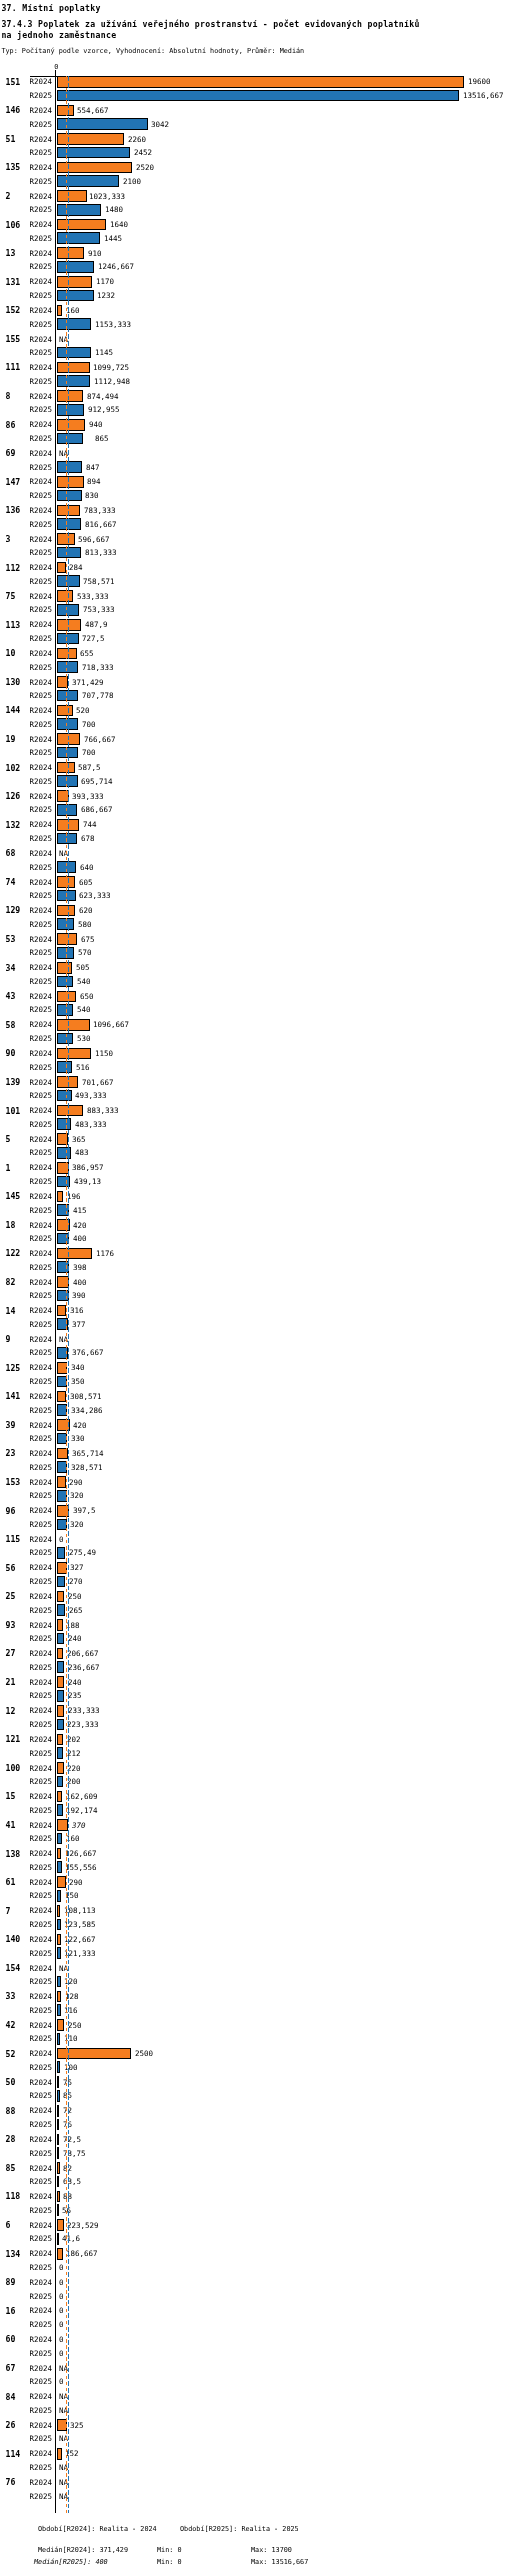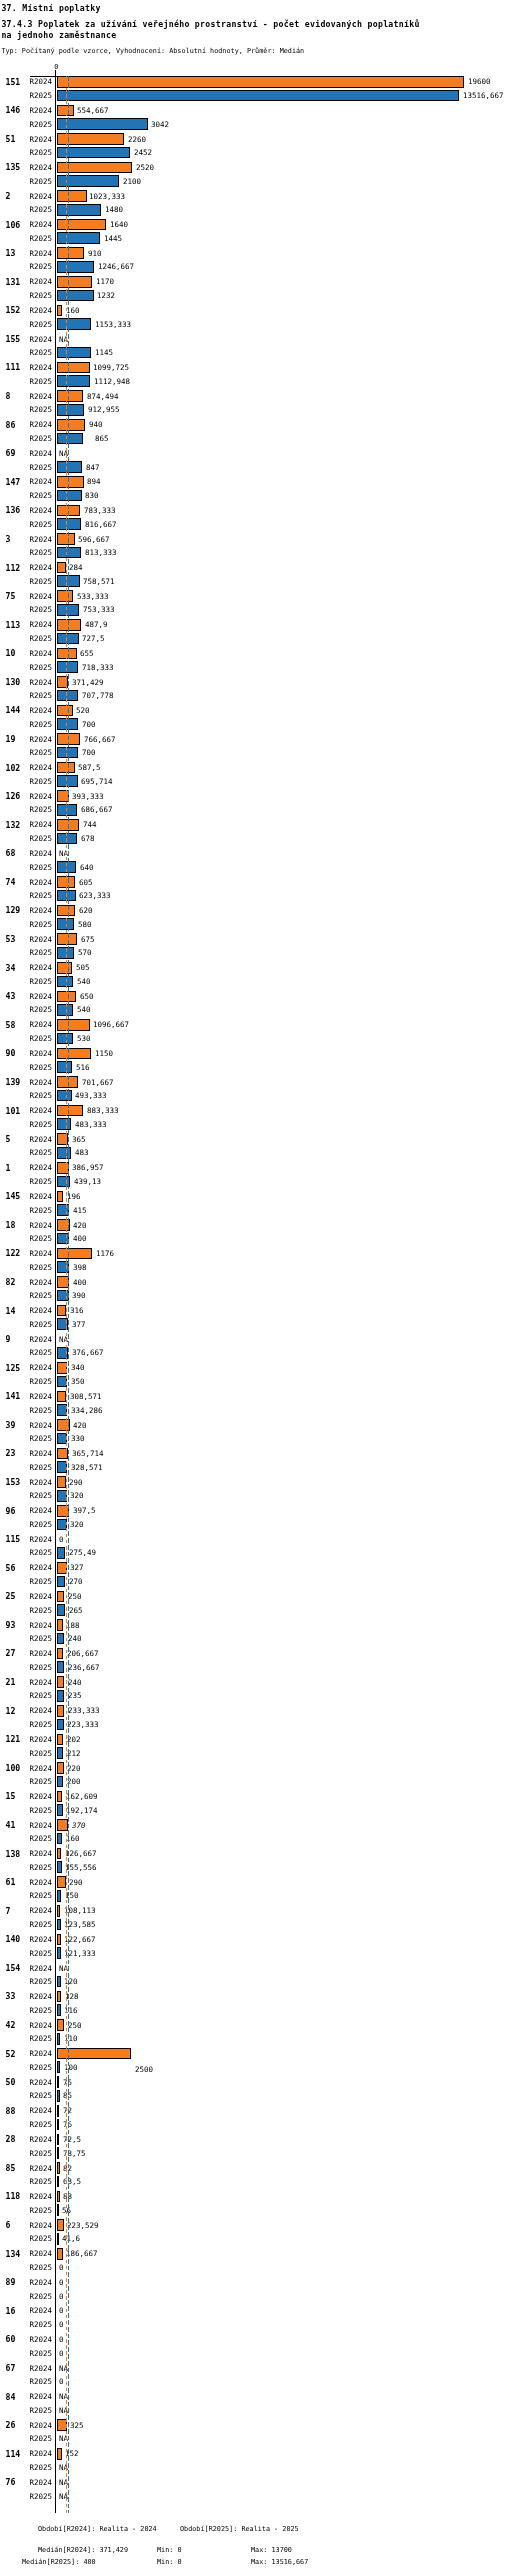--- a/index.html
+++ b/index.html
@@ -35,21 +35,21 @@
   .bar.b2025 { background:#2274b4; }
   .value-label { position:absolute; top:1.4px; font-size:7.5px; white-space:nowrap; z-index:6; }
 
   .footer { position:absolute; left:0; top:2521px; width:512px; height:55px; font-size:6.8px; }
   .footer span { position:absolute; white-space:nowrap; }
   .f-period1 { left:38px;  top:4.1px; }
   .f-period2 { left:180px; top:4.1px; }
   .f-median1 { left:38px;  top:24.6px; }
   .f-min1    { left:157px; top:24.6px; }
   .f-max1    { left:251px; top:24.6px; }
-  .f-median2 { left:22px;  top:37px; }
+  .f-median2 { left:34px;  top:37px;font-style:italic; }
   .f-min2    { left:157px; top:37px; }
   .f-max2    { left:251px; top:37px; }
 </style>
 </head>
 <body>
 
 <div class="header">
   <div class="title">37. Místní poplatky</div>
   <div class="subtitle">
     <div>37.4.3 Poplatek za užívání veřejného prostranství - počet evidovaných poplatníků</div>
@@ -955,21 +955,21 @@
         <span class="year-label">R2025</span>
         <span class="bar b2025" style="width: 3.3px;"></span>
         <span class="value-label" style="left: 64px;">110</span>
       </div>
     </div>
     <div class="group">
       <div class="bar-row">
         <span class="id-label">52</span>
         <span class="year-label">R2024</span>
         <span class="bar b2024" style="width: 74px;"></span>
-        <span class="value-label" style="left: 135px; margin-top: 16px;">2500</span>
+        <span class="value-label" style="left: 135px;">2500</span>
       </div>
       <div class="bar-row">
         <span class="year-label">R2025</span>
         <span class="bar b2025" style="width: 3px;"></span>
         <span class="value-label" style="left: 64px;">100</span>
       </div>
     </div>
     <div class="group">
       <div class="bar-row">
         <span class="id-label">50</span>

